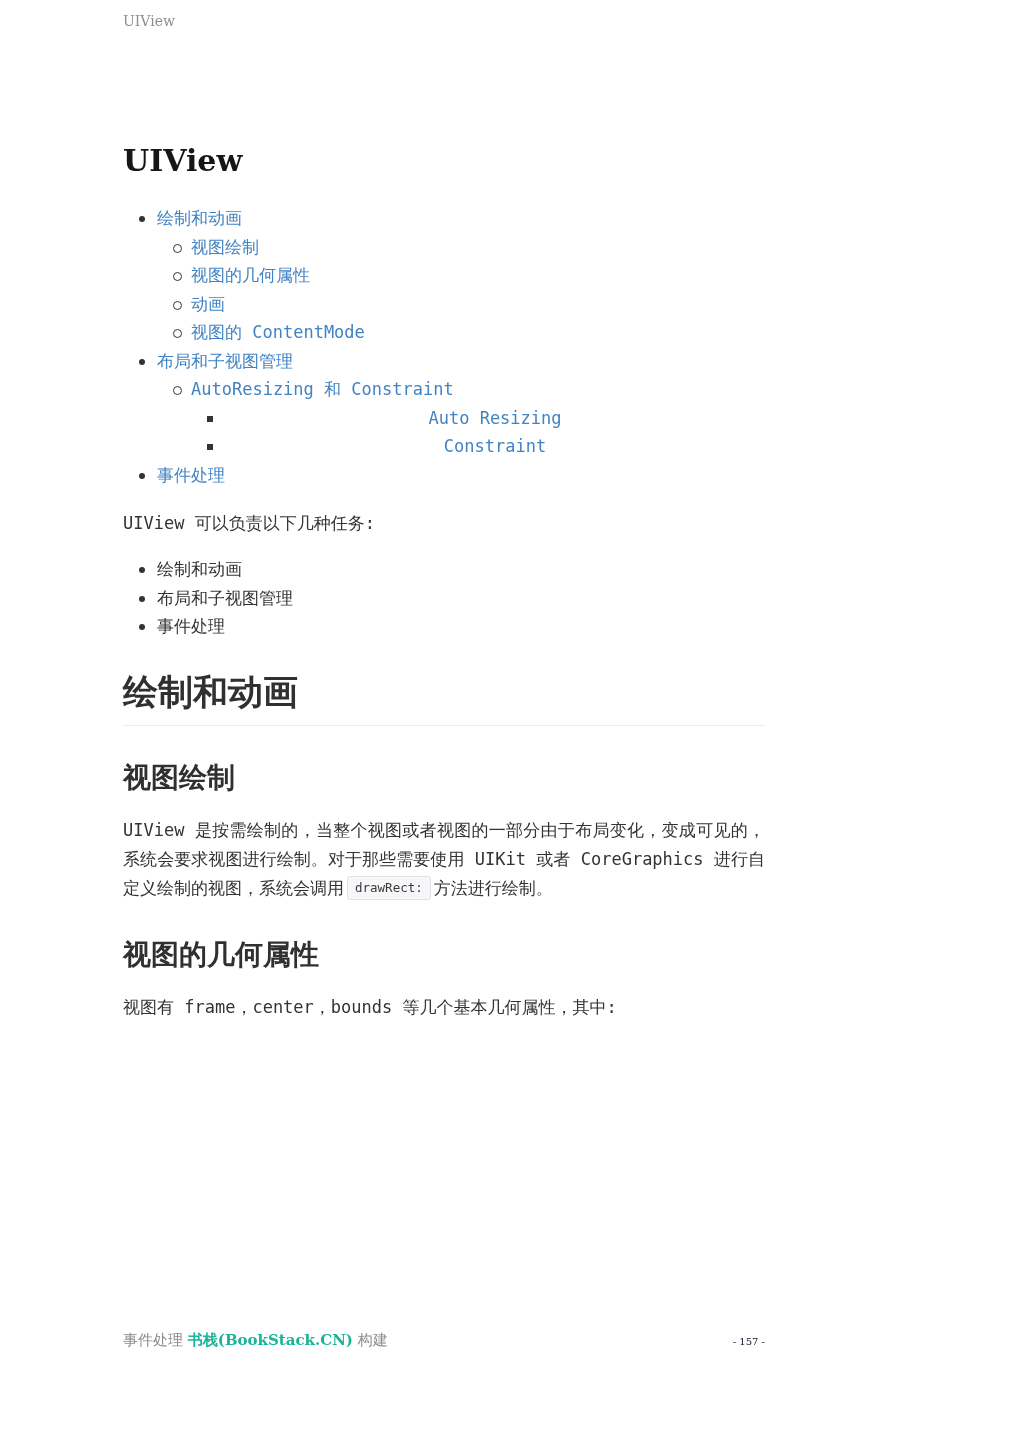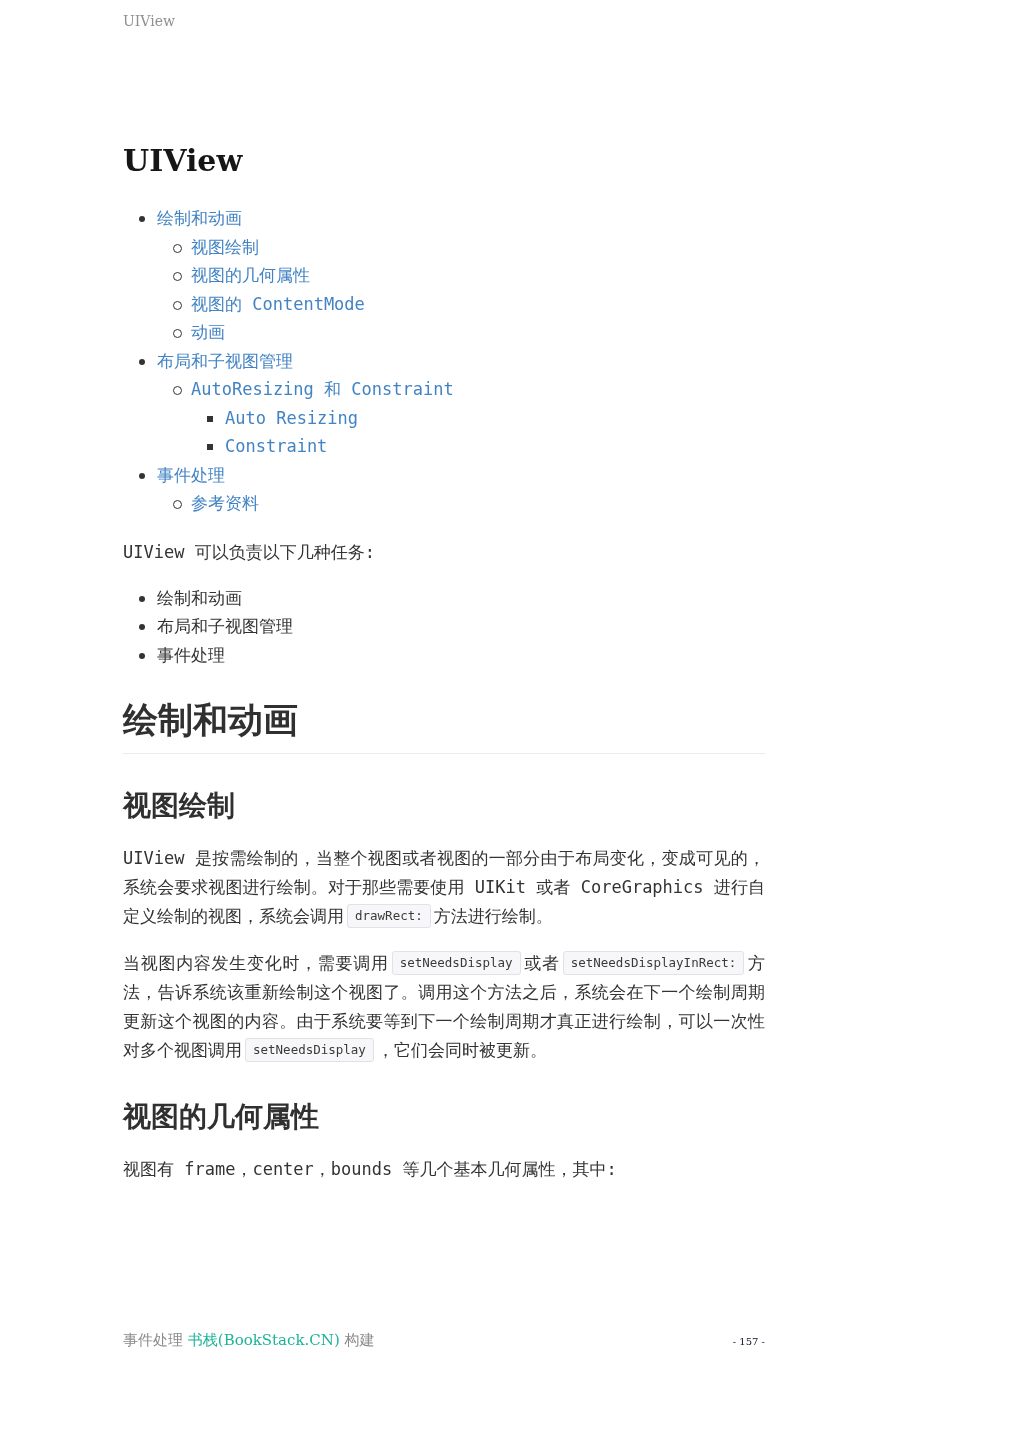--- a/index.html
+++ b/index.html
@@ -46,21 +46,21 @@
     margin-top: 25px;
   }
   ul.toc li {
     position: relative;
     font-size: 17px;
     line-height: 28.5px;
     font-family: "DejaVu Sans Mono", monospace;
   }
   ul.toc li.lvl1 { padding-left: 34px; }
   ul.toc li.lvl2 { padding-left: 68px; }
-  ul.toc li.lvl3 { padding-left: 102px; }
+  ul.toc li.lvl3 { padding-left: 102px; text-align: center; }
   ul.toc li::before {
     content: "";
     position: absolute;
     top: 12px;
   }
   ul.toc li.lvl1::before {
     left: 16px; width: 6px; height: 6px;
     border-radius: 50%; background: #333;
   }
   ul.toc li.lvl2::before {
@@ -153,21 +153,21 @@
     top: 1331px;
     display: flex;
     justify-content: space-between;
     align-items: baseline;
     font-family: "DejaVu Serif", serif;
     font-size: 15px;
     color: var(--muted);
   }
   .footer .brand {
     color: var(--brand);
-    font-weight: normal;
+    font-weight: bold;
     text-decoration: none;
     cursor: pointer;
   }
   .footer .page-num {
     font-size: 10px;
     color: #0f172a;
     margin-left: 12px;
   }
 </style>
 </head>
@@ -178,46 +178,44 @@
   <div class="running-header">UIView</div>
 
   <div class="content">
 
     <h1 class="doc-title">UIView</h1>
 
     <ul class="toc">
         <li class="lvl1"><a class="toc-link">绘制和动画</a></li>
         <li class="lvl2"><a class="toc-link">视图绘制</a></li>
         <li class="lvl2"><a class="toc-link">视图的几何属性</a></li>
+        <li class="lvl2"><a class="toc-link">动画</a></li>
         <li class="lvl2"><a class="toc-link">视图的 ContentMode</a></li>
-        <li class="lvl2"><a class="toc-link">动画</a></li>
         <li class="lvl1"><a class="toc-link">布局和子视图管理</a></li>
         <li class="lvl2"><a class="toc-link">AutoResizing 和 Constraint</a></li>
         <li class="lvl3"><a class="toc-link">Auto Resizing</a></li>
         <li class="lvl3"><a class="toc-link">Constraint</a></li>
         <li class="lvl1"><a class="toc-link">事件处理</a></li>
-        <li class="lvl2"><a class="toc-link">参考资料</a></li>
       </ul>
 
 
     <p class="body lead">UIView 可以负责以下几种任务:</p>
 
     <ul class="tasks">
         <li>绘制和动画</li>
         <li>布局和子视图管理</li>
         <li>事件处理</li>
       </ul>
 
     <h1 class="section">绘制和动画</h1>
 
     <h2 class="section">视图绘制</h2>
 
     <p class="body after-h2">UIView 是按需绘制的，当整个视图或者视图的一部分由于布局变化，变成可见的，系统会要求视图进行绘制。对于那些需要使用 UIKit 或者 CoreGraphics 进行自定义绘制的视图，系统会调用<code class="inline-code">drawRect:</code>方法进行绘制。</p>
 
-    <p class="body follow">当视图内容发生变化时，需要调用<code class="inline-code">setNeedsDisplay</code>或者<code class="inline-code">setNeedsDisplayInRect:</code>方法，告诉系统该重新绘制这个视图了。调用这个方法之后，系统会在下一个绘制周期更新这个视图的内容。由于系统要等到下一个绘制周期才真正进行绘制，可以一次性对多个视图调用<code class="inline-code">setNeedsDisplay</code>，它们会同时被更新。</p>
 
     <h2 class="section">视图的几何属性</h2>
 
     <p class="body after-h2">视图有 frame，center，bounds 等几个基本几何属性，其中:</p>
 
   </div>
 
   <div class="footer">
     <span>
       <span>事件处理 </span><a class="brand">书栈(BookStack.CN)</a><span> 构建</span>

